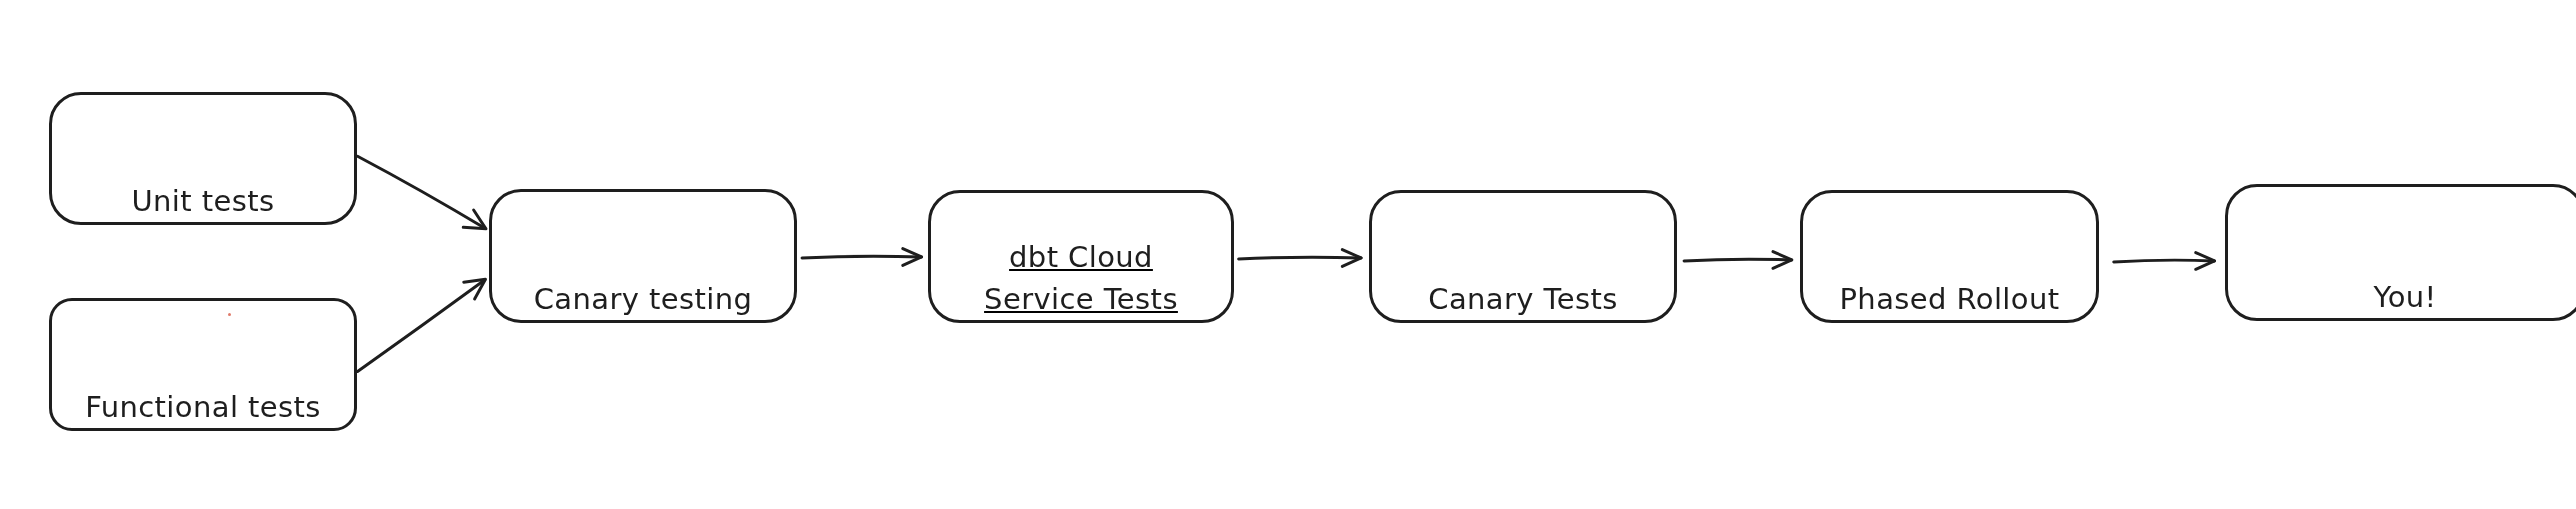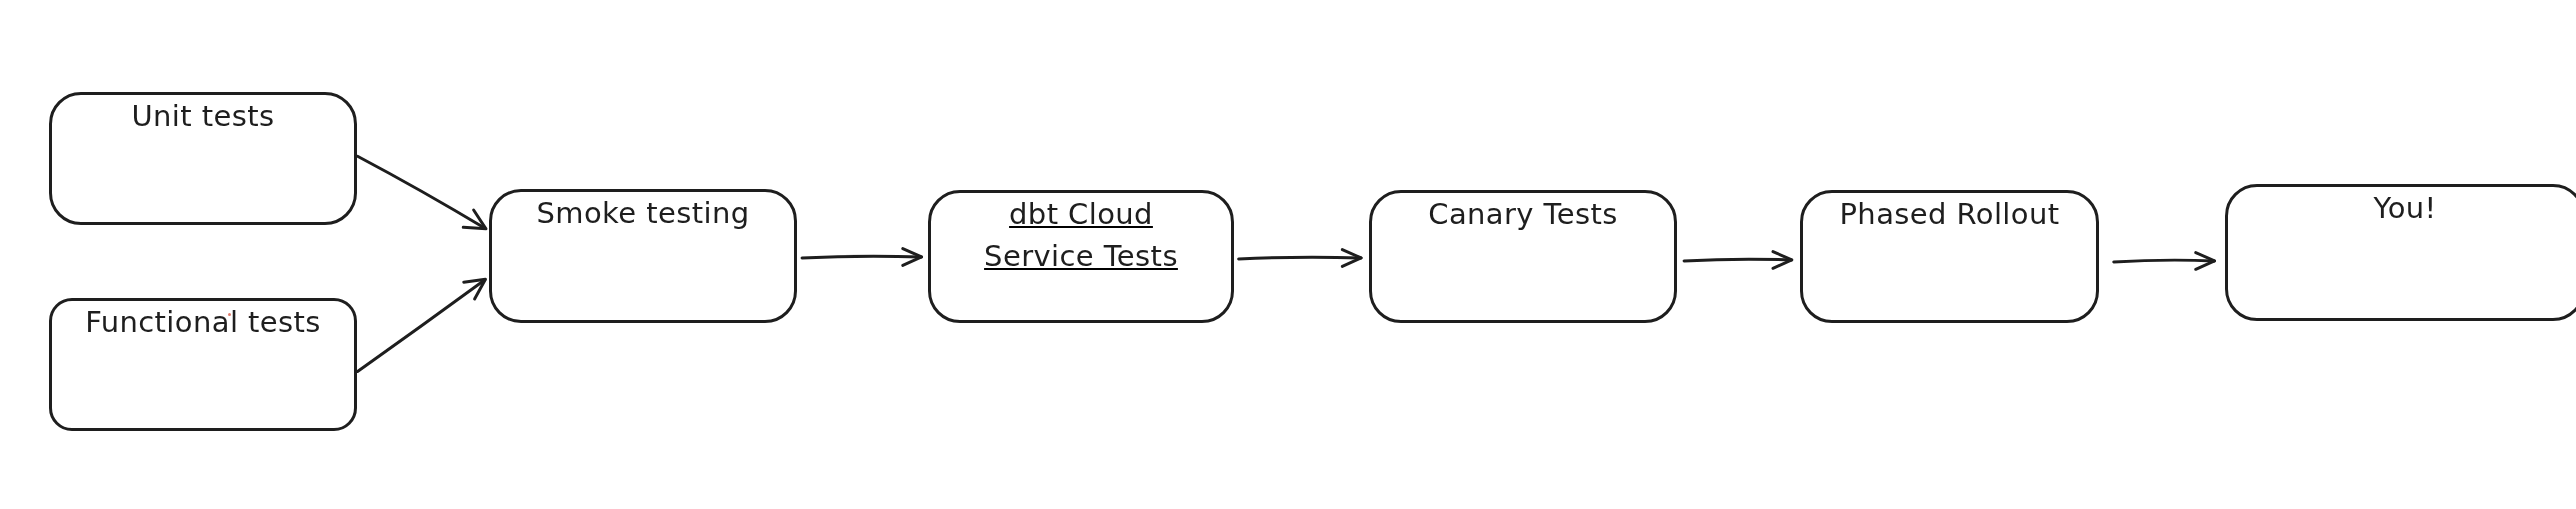--- a/index.html
+++ b/index.html
@@ -26,21 +26,21 @@
   .edges path {
     fill: none;
     stroke: var(--stroke-color);
     stroke-width: 3;
     stroke-linecap: round;
     stroke-linejoin: round;
   }
   .node {
     position: absolute;
     display: flex;
-    align-items: flex-start;
+    align-items: flex-end;
     justify-content: center;
     text-align: center;
     border: 3px solid var(--stroke-color);
     border-radius: 32px;
     background: var(--background-color);
   }
   .node .label {
     font-size: 29px;
     line-height: 1.45;
     letter-spacing: 0.4px;
@@ -98,21 +98,21 @@
 
   <div class="node n0">
     <span class="label">Unit tests</span>
   </div>
 
   <div class="node n1">
     <span class="label">Functional tests</span>
   </div>
 
   <div class="node n2">
-    <span class="label">Smoke testing</span>
+    <span class="label">Canary testing</span>
   </div>
 
   <div class="node n3">
     <span class="label">dbt Cloud
 Service Tests</span>
   </div>
 
   <div class="node n5">
     <span class="label">Phased Rollout</span>
   </div>

